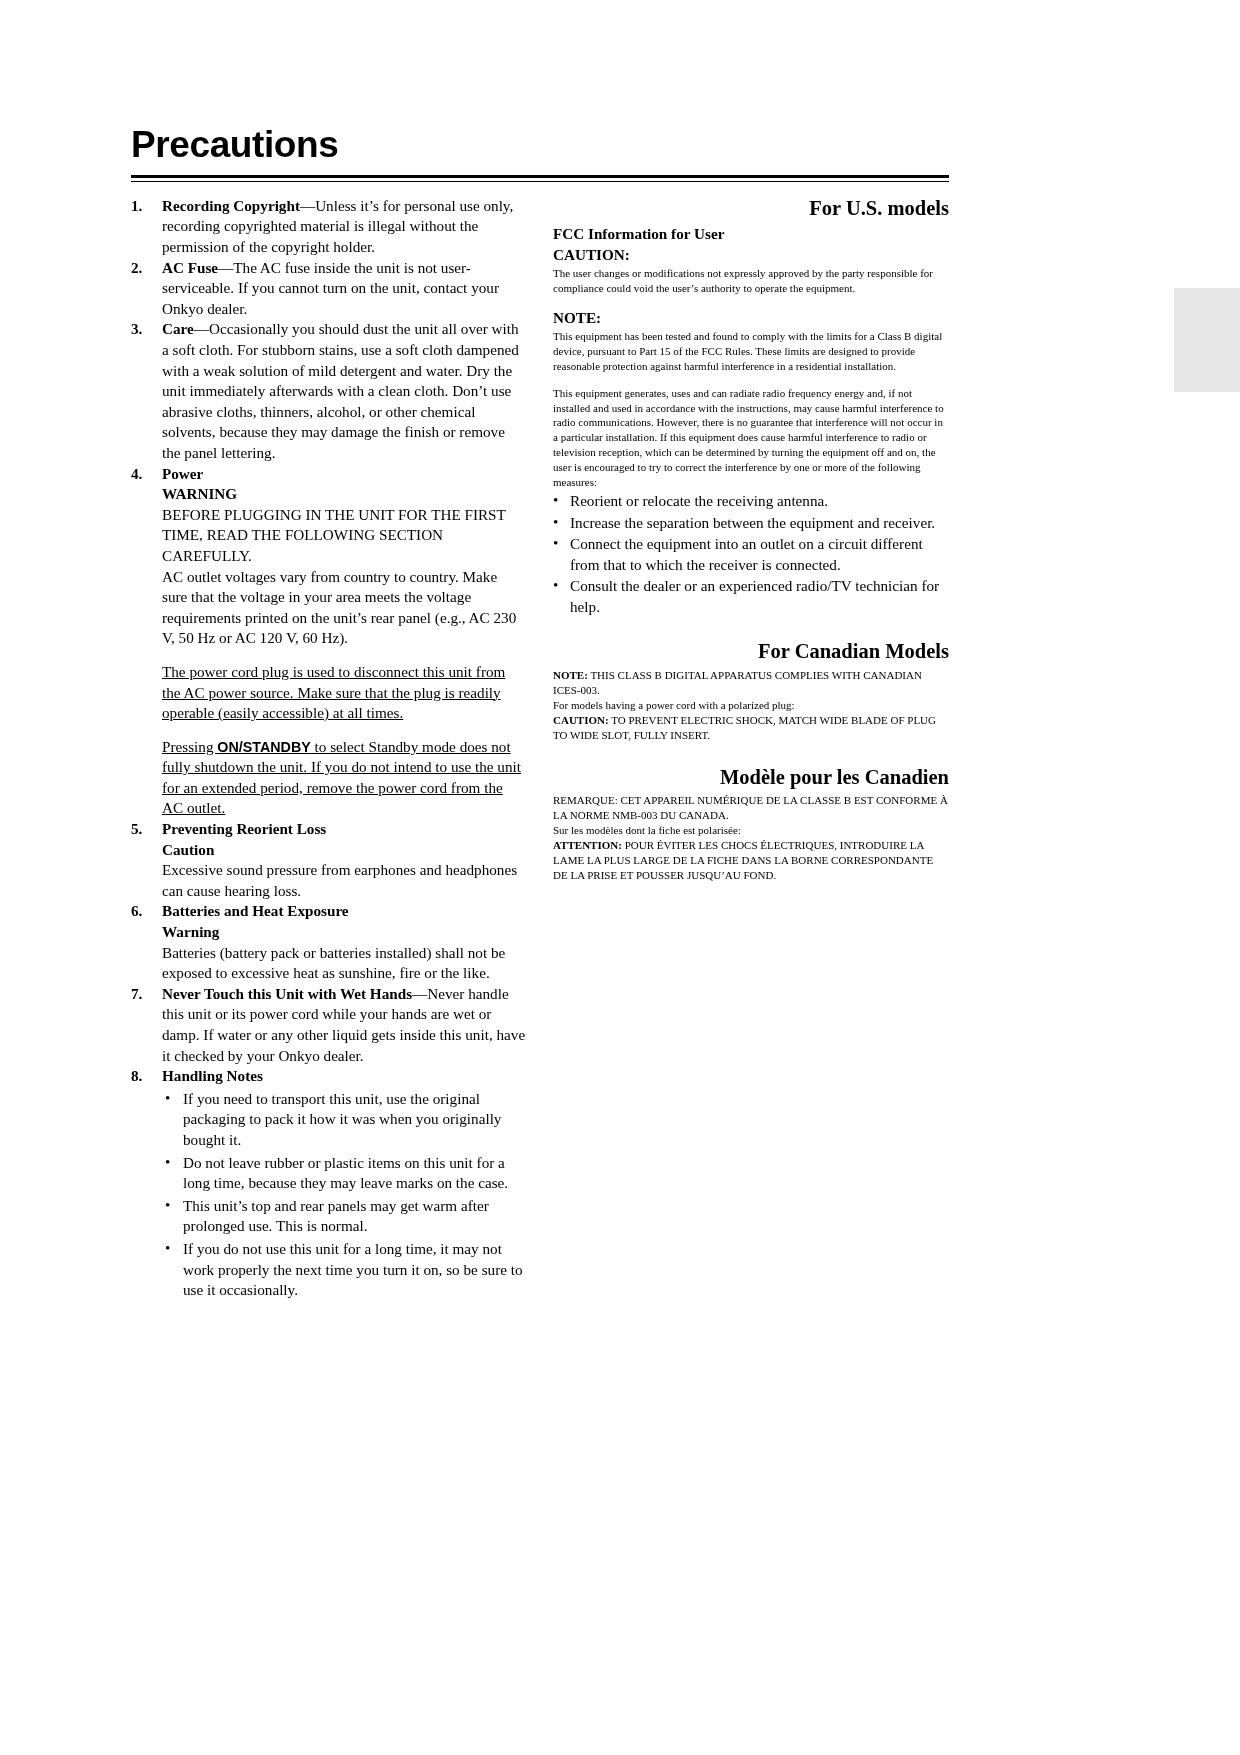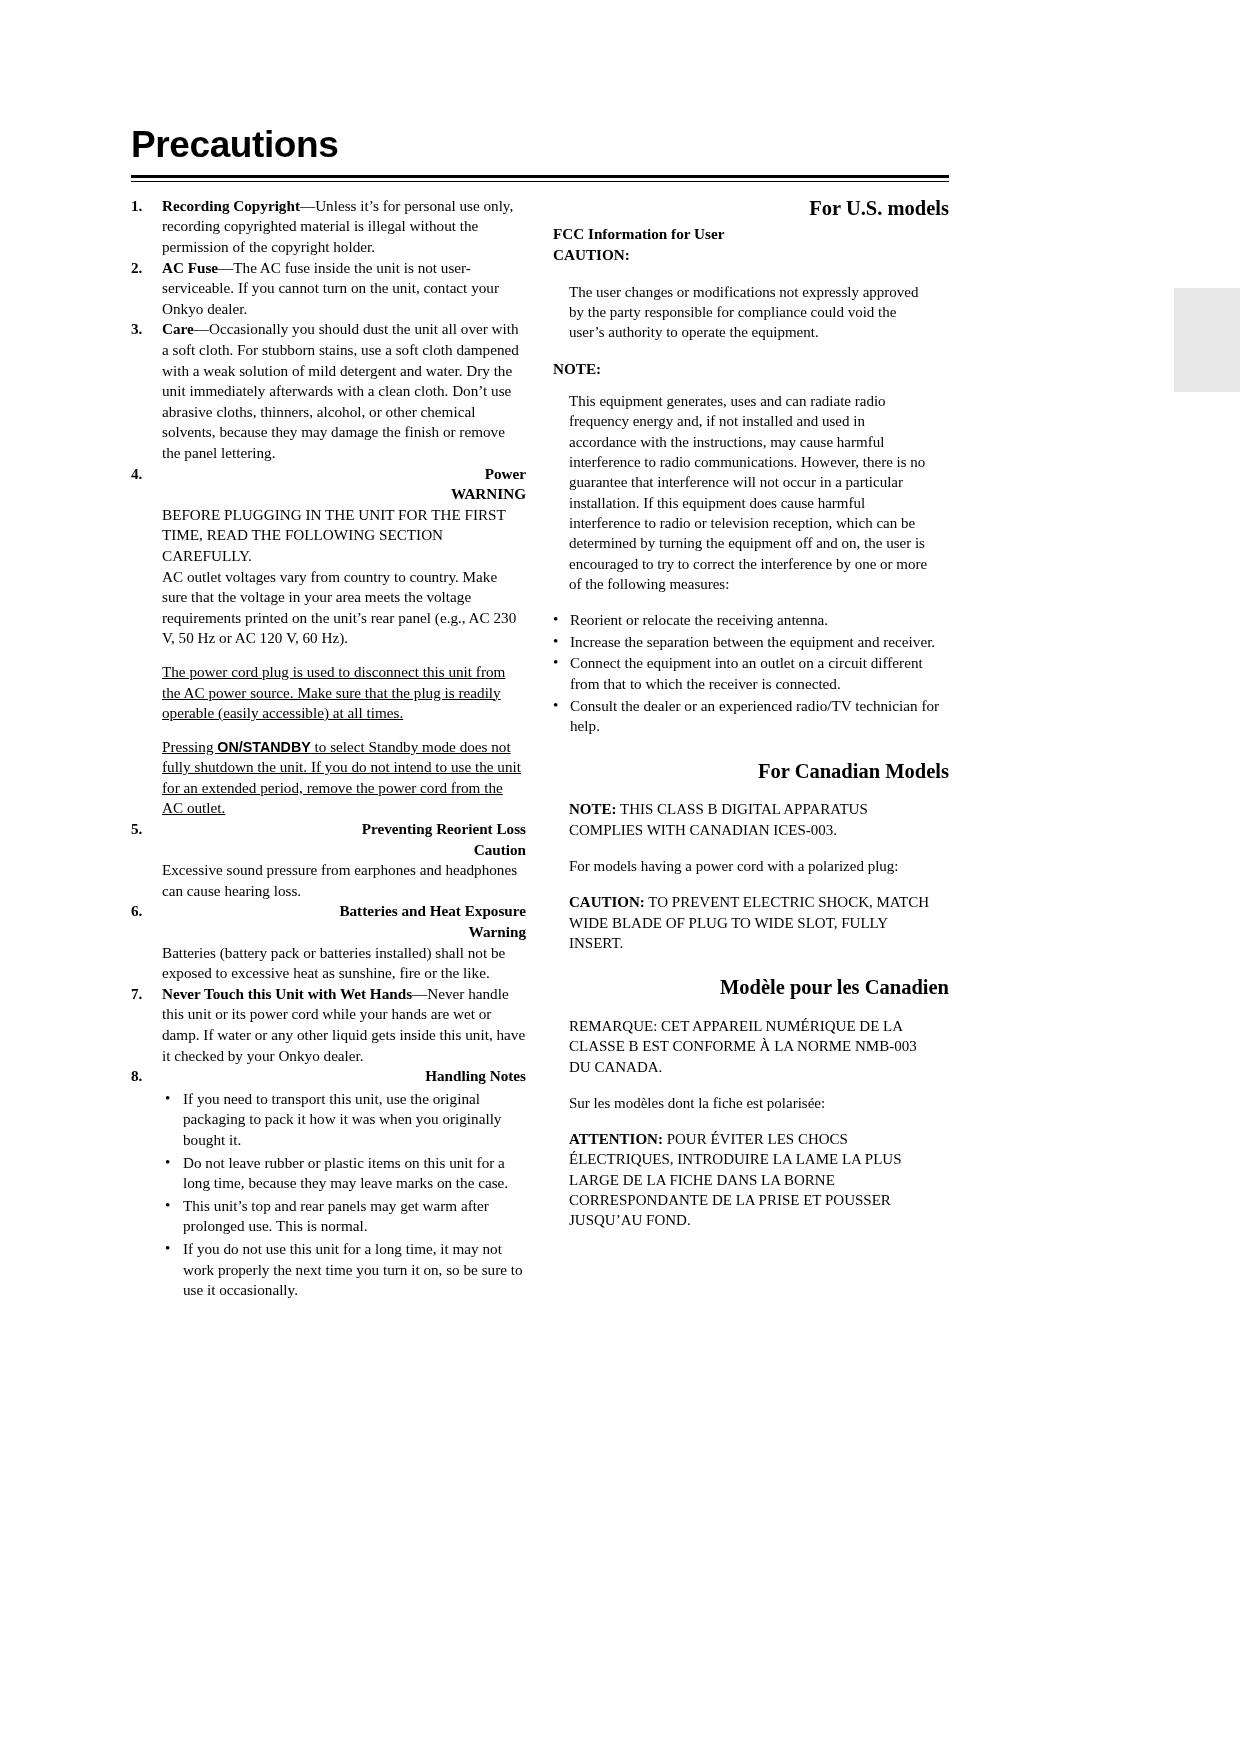--- a/index.html
+++ b/index.html
@@ -84,21 +84,21 @@
   }
   ol.prec-list > li .num {
     position: absolute;
     left: 0;
     top: 0;
     width: 24px;
     text-align: left;
     font-weight: bold;
   }
   .lead { font-weight: bold; }
-  .subhead { font-weight: bold; display: block; text-align: right; }
+  .subhead { font-weight: bold; display: block; }
   .para { margin: 0; }
   .para.spaced { margin-top: 13px; text-decoration: underline; }
   .btnname {
     font-family: "Liberation Sans", "DejaVu Sans", sans-serif;
     font-weight: bold;
     font-size: 14.3px;
   }
 
   ul.sub-bullets {
     list-style: none;
@@ -126,23 +126,23 @@
     text-align: right;
   }
   .col-right h2.spaced-top { margin-top: 22px; }
   .col-right h3 {
     font-size: 15.2px;
     font-weight: bold;
     margin: 0;
     line-height: 1.355;
   }
   .col-right p {
-    font-size: 15px;
-    line-height: 1.355;
-    margin: 16px;
+    font-size: 11px;
+    line-height: 1.355;
+    margin: 0;
   }
   .col-right p.gap { margin-top: 12px; }
   .col-right ul.bullets {
     list-style: none;
     margin: 0;
     padding: 0;
     font-size: 15.2px;
     line-height: 1.355;
   }
   .col-right ul.bullets > li {
@@ -253,20 +253,21 @@
       </div>
 
       <div class="col col-right">
 
         <h2>For U.S. models</h2>
         <h3>FCC Information for User</h3>
         <h3>CAUTION:</h3>
         <p>The user changes or modifications not expressly approved by the party responsible for compliance could void the user’s authority to operate the equipment.</p>
 
         <h3 style="margin-top:13px">NOTE:</h3>
+        <p>This equipment has been tested and found to comply with the limits for a Class B digital device, pursuant to Part 15 of the FCC Rules. These limits are designed to provide reasonable protection against harmful interference in a residential installation.</p>
         <p class="gap">This equipment generates, uses and can radiate radio frequency energy and, if not installed and used in accordance with the instructions, may cause harmful interference to radio communications. However, there is no guarantee that interference will not occur in a particular installation. If this equipment does cause harmful interference to radio or television reception, which can be determined by turning the equipment off and on, the user is encouraged to try to correct the interference by one or more of the following measures:</p>
 
         <ul class="bullets">
           <li><span class="bt">•</span><span>Reorient or relocate the receiving antenna.</span></li>
           <li><span class="bt">•</span><span>Increase the separation between the equipment and receiver.</span></li>
           <li><span class="bt">•</span><span>Connect the equipment into an outlet on a circuit different from that to which the receiver is connected.</span></li>
           <li><span class="bt">•</span><span>Consult the dealer or an experienced radio/TV technician for help.</span></li>
         </ul>
 
         <h2 class="spaced-top">For Canadian Models</h2>

